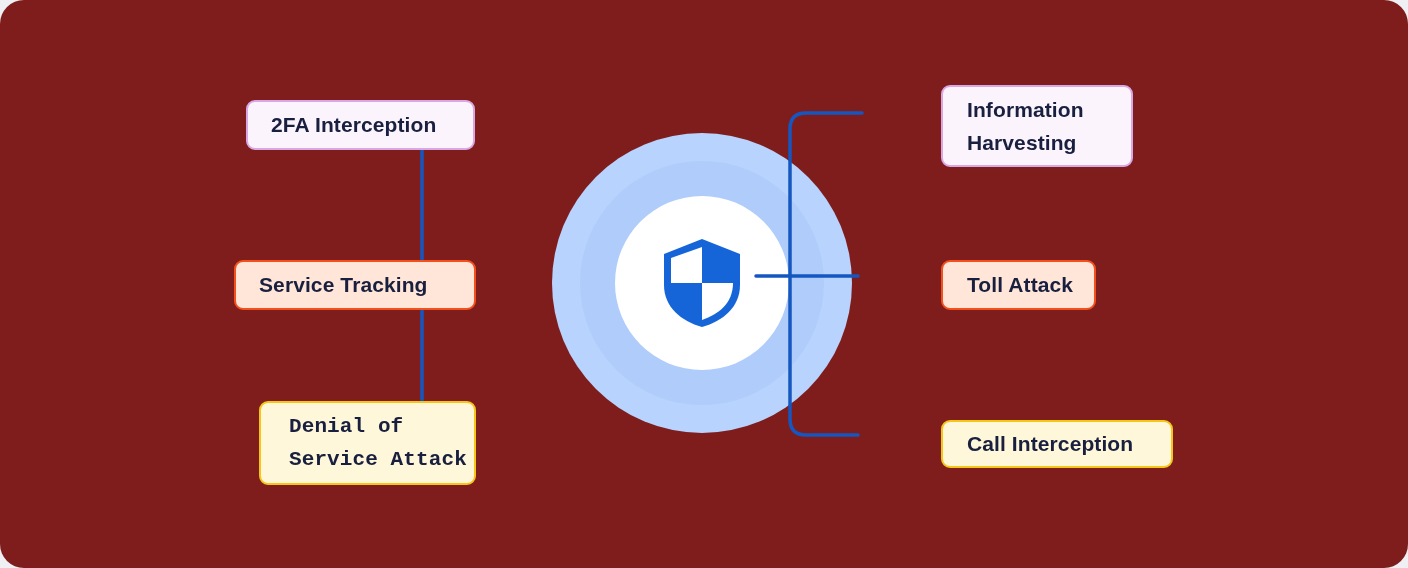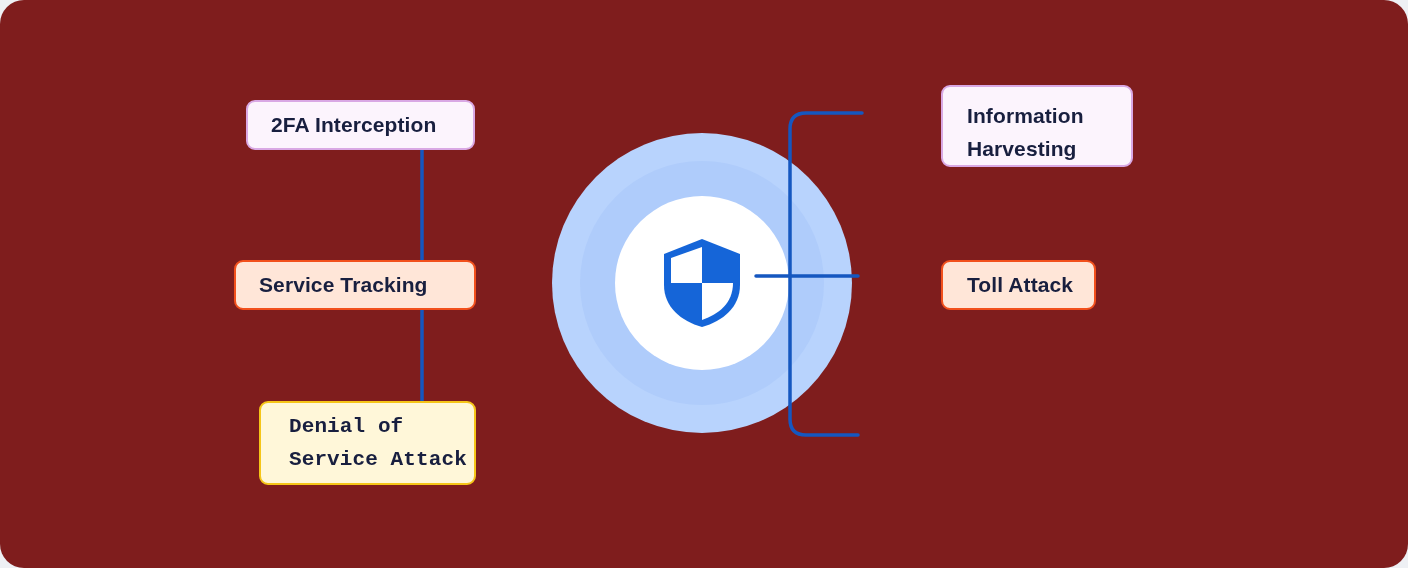--- a/index.html
+++ b/index.html
@@ -98,21 +98,20 @@
     width: 217px; height: 84px;
     padding-left: 28px;
     font-family: Liberation Mono, monospace;
   }
 
   
   #node-information-harvesting {
     left: 941px; top: 85px;
     width: 192px; height: 82px;
     padding-left: 24px;
-    align-items: flex-end;
   }
   #node-toll-fraud {
     left: 941px; top: 260px;
     width: 155px; height: 50px;
     padding-left: 24px;
   }
   #node-call-interception {
     left: 941px; top: 420px;
     width: 232px; height: 48px;
     padding-left: 24px;
@@ -156,14 +155,17 @@
 
   <div class="node violet" id="node-information-harvesting">
     <span>Information
 Harvesting</span>
   </div>
 
   <div class="node orange" id="node-toll-fraud">
     <span>Toll Attack</span>
   </div>
 
+  <div class="node yellow" id="node-call-interception">
+    <span>Call Interception</span>
+  </div>
 
 </div>
 
 </body></html>

